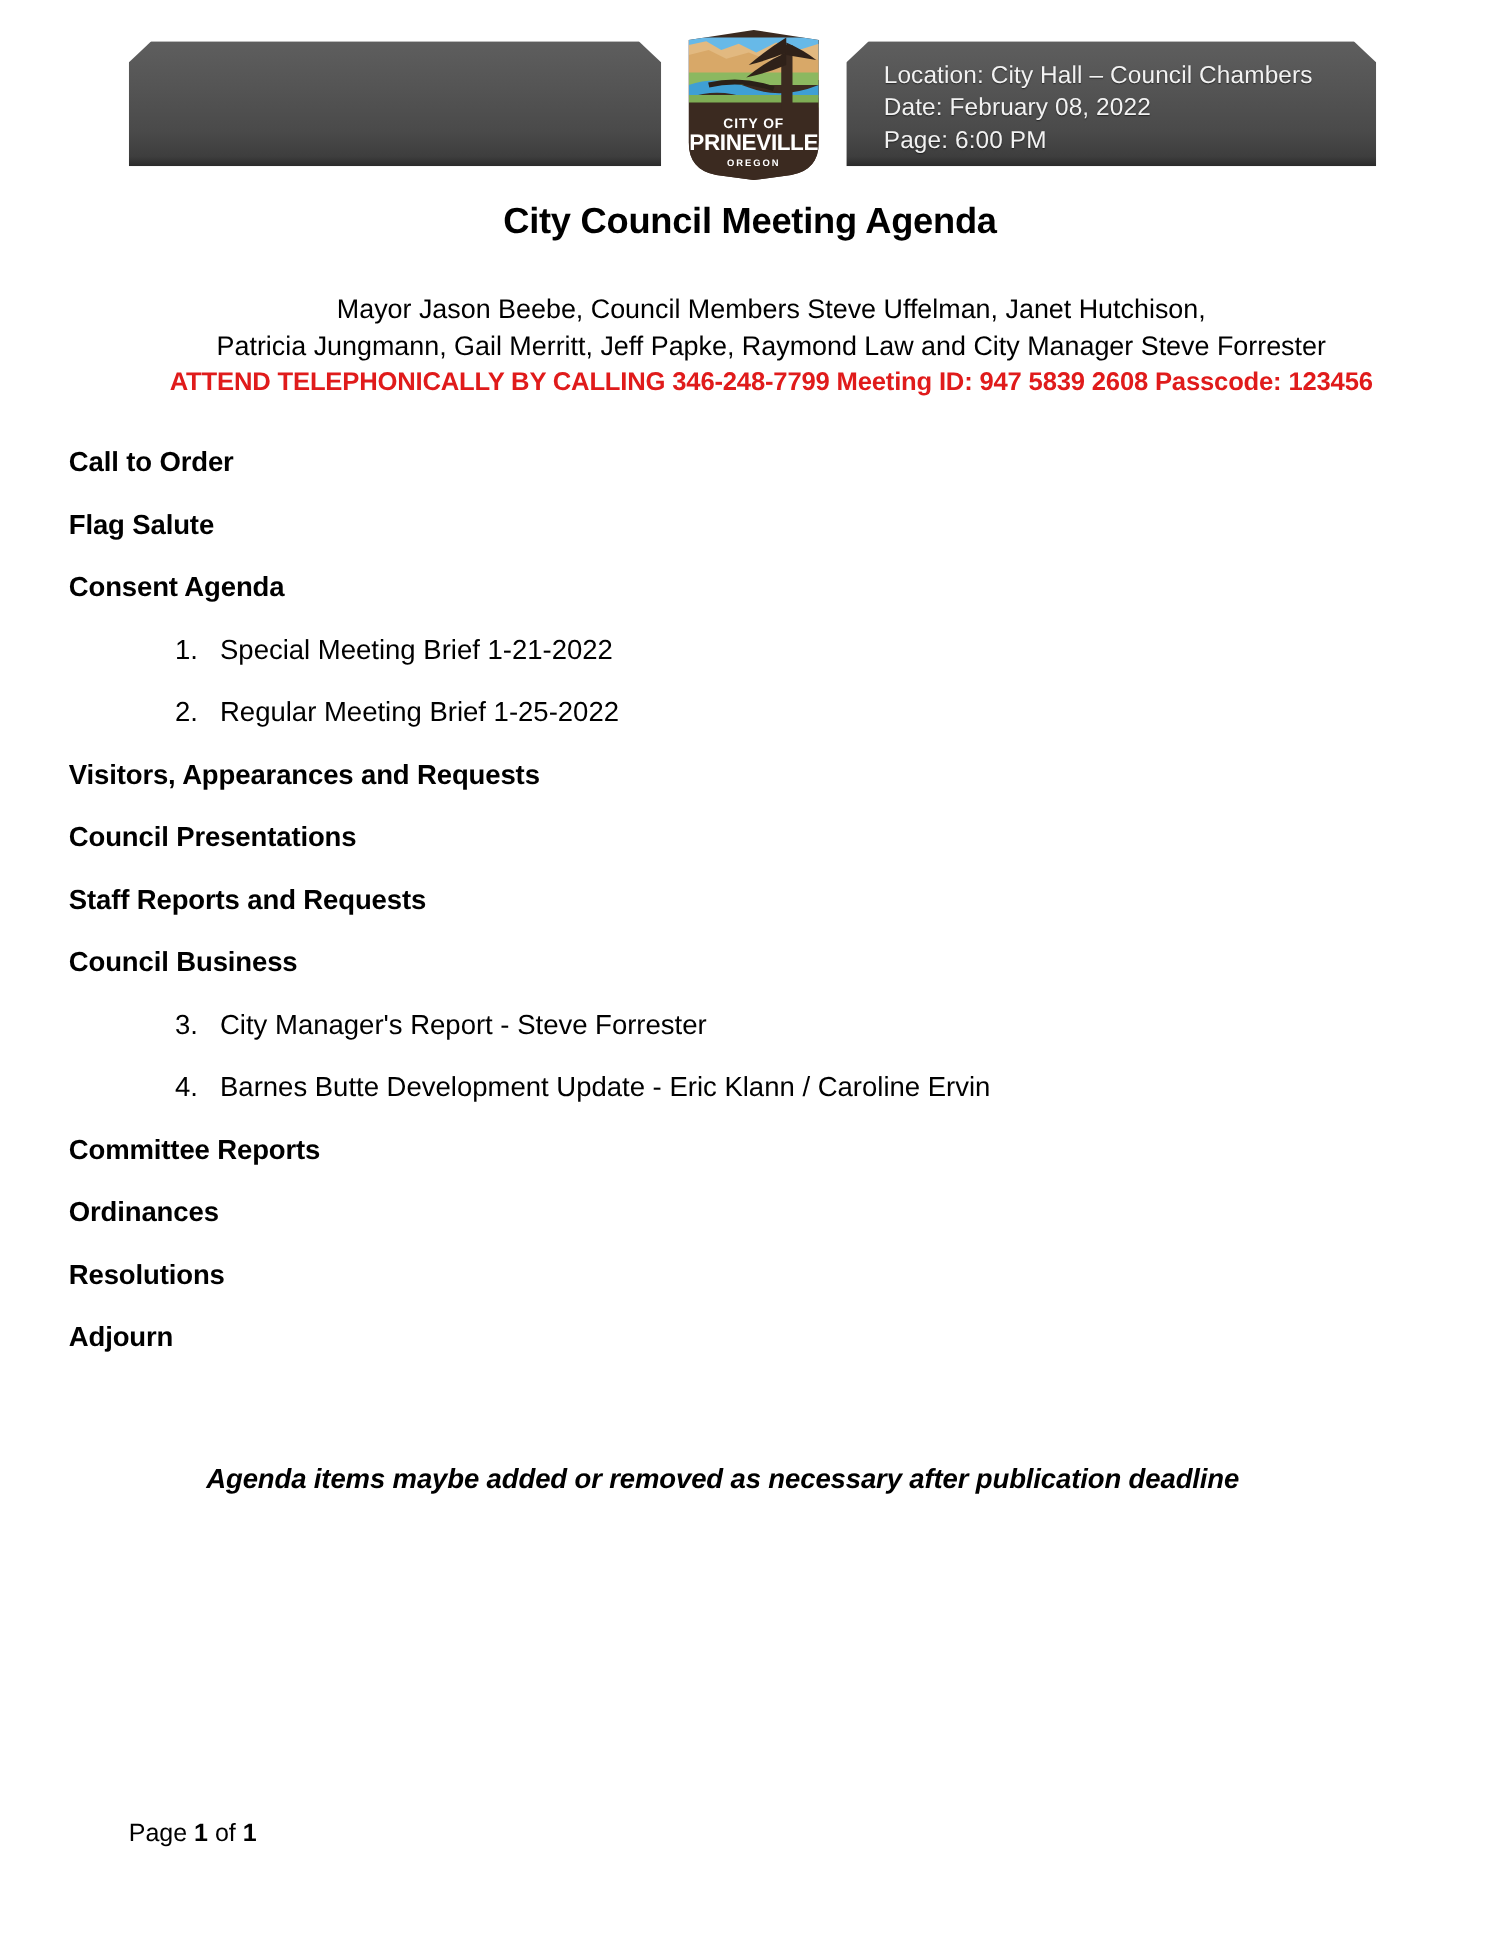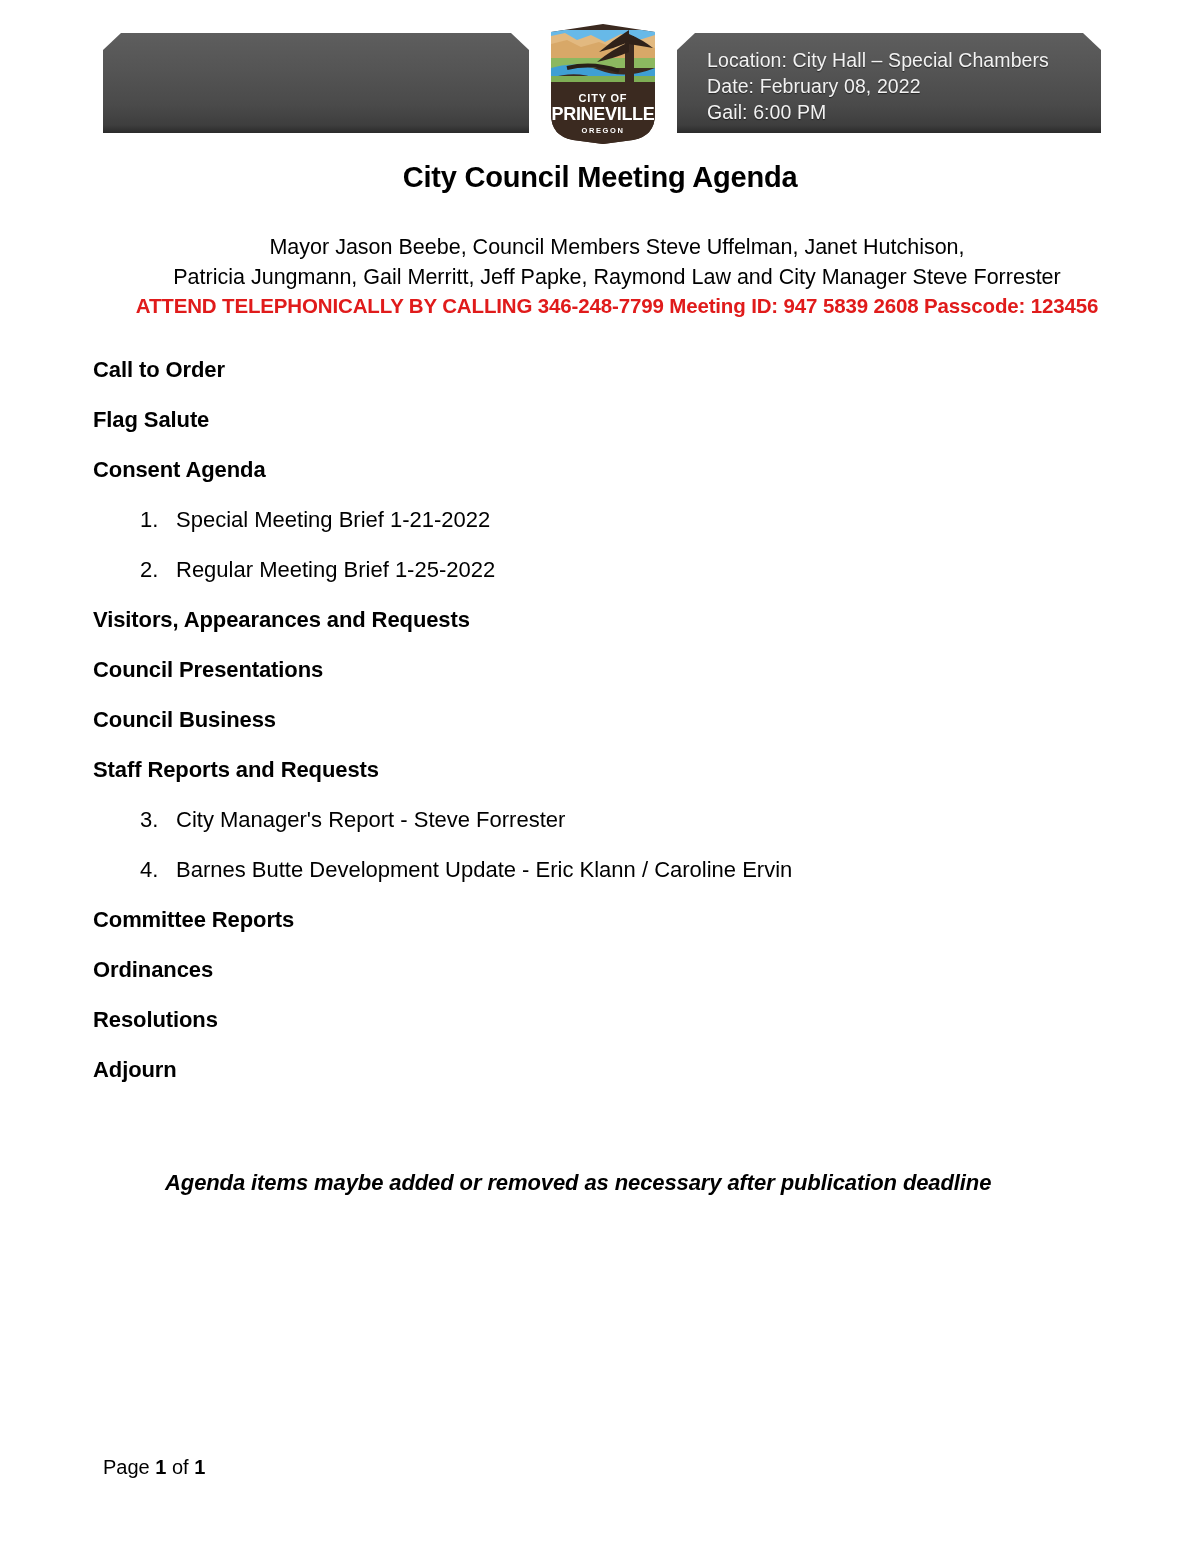--- a/index.html
+++ b/index.html
@@ -102,21 +102,21 @@
   
   .agenda {
     position: absolute;
     left: 0;
     top: 356px;
     width: 1200px;
   }
   .agenda-heading {
     font-size: 22px;
     font-weight: bold;
-    padding-left: 93px;
+    padding-left: 55px;
     height: 50px;
     line-height: 28px;
     letter-spacing: -0.1px;
   }
   .agenda-item {
     height: 50px;
     line-height: 28px;
     padding-left: 140px;
     font-size: 22px;
     display: flex;
@@ -152,27 +152,27 @@
 </head>
 <body>
 
 <div class="header-band">
 
   <div class="banner banner-left"></div>
   <div class="banner banner-right"></div>
 
   <div class="banner-text">
     <div>
-      <b>Location</b><span>: </span><span>City Hall – Special Chambers</span>
+      <b>Location</b><span>: </span><span>City Hall – Council Chambers</span>
     </div>
     <div>
       <b>Date:</b><span> February 08, 2022</span>
     </div>
     <div>
-      <b>Gail:</b><span> 6:00 PM</span>
+      <b>Page:</b><span> 6:00 PM</span>
     </div>
   </div>
 
   <div class="logo">
     <svg viewBox="0 0 124 128" xmlns="http://www.w3.org/2000/svg">
       <defs>
         <clipPath id="shieldClip">
           <path d="M10 14 L62 6 L114 14 L114 96 Q114 118 92 122 L62 126 L32 122 Q10 118 10 96 Z"></path>
         </clipPath>
       </defs>
@@ -232,23 +232,23 @@
 
   <div class="agenda-item">
     <span class="num">2.</span>
     <span class="txt">Regular Meeting Brief 1-25-2022</span>
   </div>
 
   <div class="agenda-heading">Visitors, Appearances and Requests</div>
 
   <div class="agenda-heading">Council Presentations</div>
 
+  <div class="agenda-heading">Staff Reports and Requests</div>
+
   <div class="agenda-heading">Council Business</div>
-
-  <div class="agenda-heading">Staff Reports and Requests</div>
 
   <div class="agenda-item">
     <span class="num">3.</span>
     <span class="txt">City Manager's Report - Steve Forrester</span>
   </div>
 
   <div class="agenda-item">
     <span class="num">4.</span>
     <span class="txt">Barnes Butte Development Update - Eric Klann / Caroline Ervin</span>
   </div>

